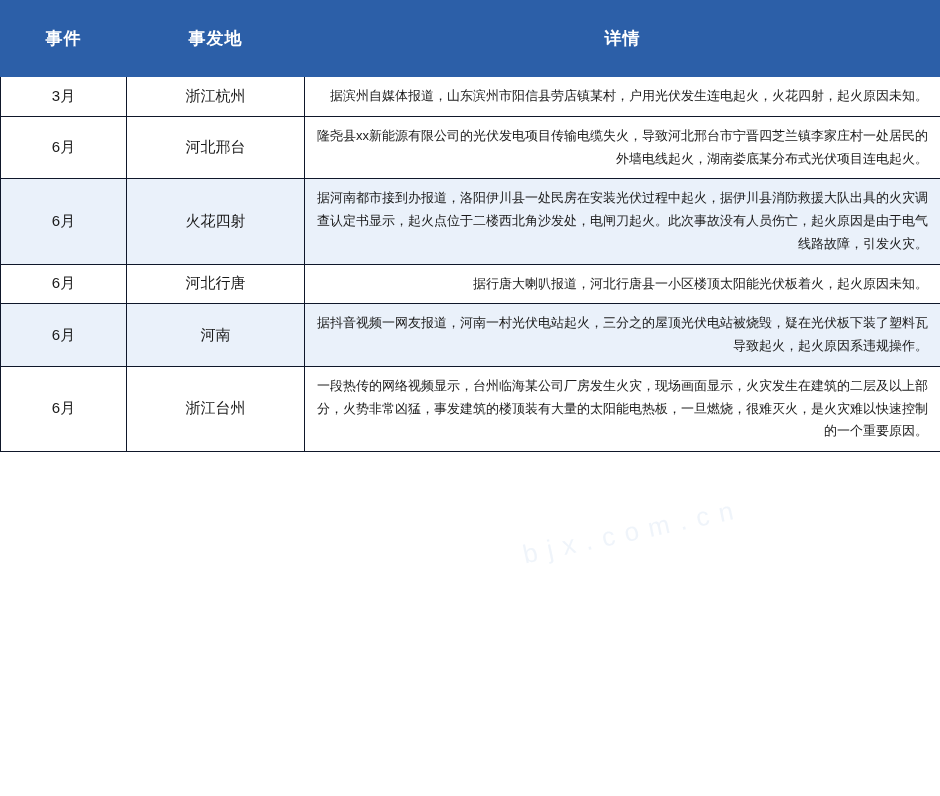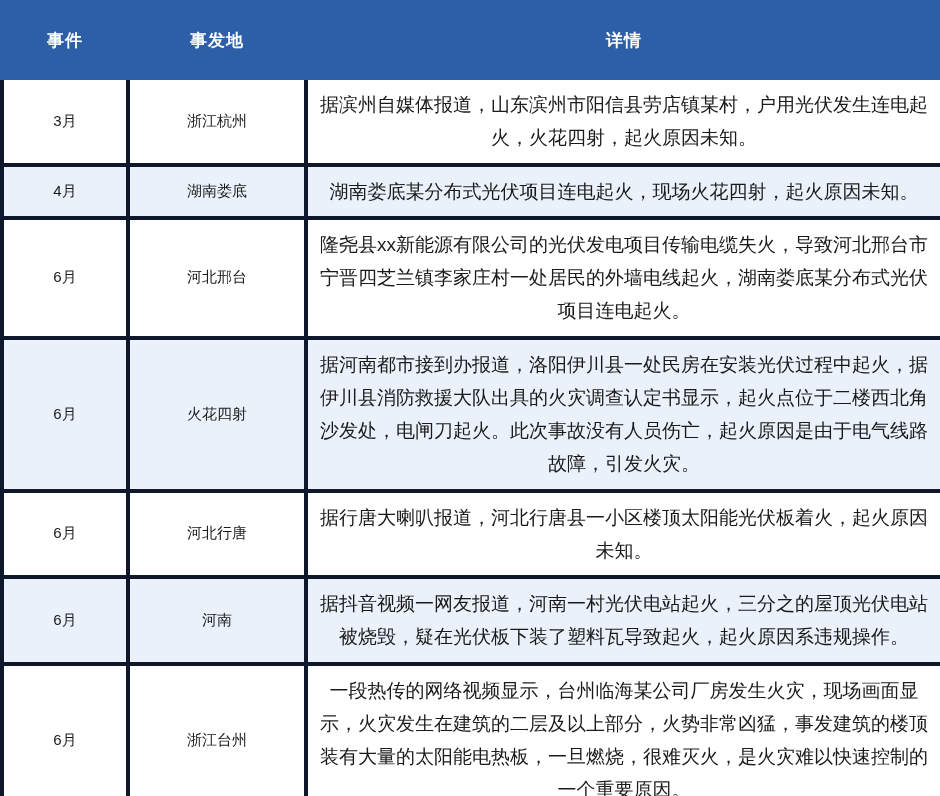--- a/index.html
+++ b/index.html
@@ -67,21 +67,21 @@
   }
   table.data-table {
     border-collapse: collapse;
     width: 940px;
     table-layout: fixed;
     position: relative;
     z-index: 10;
   }
   table.data-table th,
   table.data-table td {
-    border: 4px solid #0f172a;
+    border: 1px solid #0f172a;
     box-sizing: border-box;
     font-size: 15px;
     color: #1a1a1a;
   }
   table.data-table thead th {
     background: #2c5fa8;
     color: #ffffff;
     font-weight: bold;
     font-size: 17px;
     height: 76px;
@@ -90,25 +90,25 @@
     letter-spacing: 1px;
     border-color: #2c5fa8;
   }
   table.data-table td.c-event,
   table.data-table td.c-place {
     text-align: center;
     vertical-align: middle;
     font-size: 15px;
   }
   table.data-table td.c-detail {
-    text-align: center;
+    text-align: right;
     vertical-align: middle;
     padding: 8px 12px;
     line-height: 1.75;
-    font-size: 19px;
+    font-size: 13px;
   }
   tr.row-even td { background: #ffffff; }
   tr.row-odd td { background: #eaf1fa; }
   col.col-event { width: 126px; }
   col.col-place { width: 178px; }
   col.col-detail { width: 636px; }
 </style>
 </head>
 <body>
 
@@ -130,25 +130,20 @@
       <th>事发地</th>
       <th>详情</th>
     </tr>
   </thead>
   <tbody>
     <tr class="row-even">
       <td class="c-event">3月</td>
       <td class="c-place">浙江杭州</td>
       <td class="c-detail">据滨州自媒体报道，山东滨州市阳信县劳店镇某村，户用光伏发生连电起火，火花四射，起火原因未知。</td>
     </tr>
-    <tr class="row-odd">
-      <td class="c-event">4月</td>
-      <td class="c-place">湖南娄底</td>
-      <td class="c-detail">湖南娄底某分布式光伏项目连电起火，现场火花四射，起火原因未知。</td>
-    </tr>
     <tr class="row-even">
       <td class="c-event">6月</td>
       <td class="c-place">河北邢台</td>
       <td class="c-detail">隆尧县xx新能源有限公司的光伏发电项目传输电缆失火，导致河北邢台市宁晋四芝兰镇李家庄村一处居民的外墙电线起火，湖南娄底某分布式光伏项目连电起火。</td>
     </tr>
     <tr class="row-odd">
       <td class="c-event">6月</td>
       <td class="c-place">火花四射</td>
       <td class="c-detail">据河南都市接到办报道，洛阳伊川县一处民房在安装光伏过程中起火，据伊川县消防救援大队出具的火灾调查认定书显示，起火点位于二楼西北角沙发处，电闸刀起火。此次事故没有人员伤亡，起火原因是由于电气线路故障，引发火灾。</td>
     </tr>

